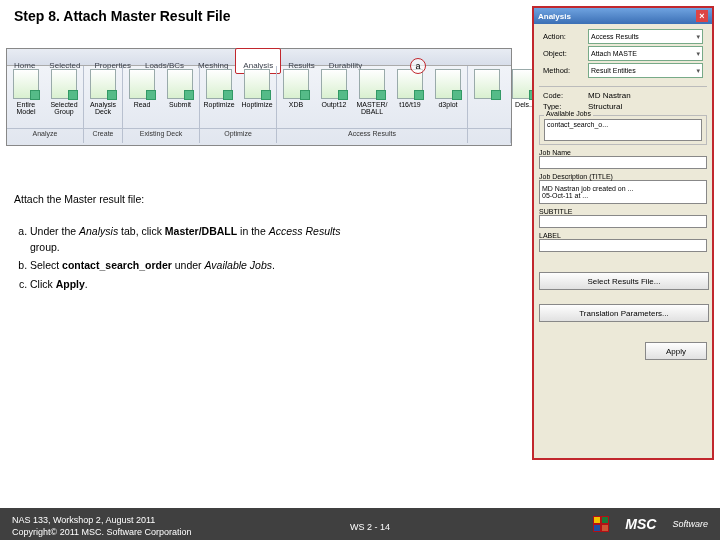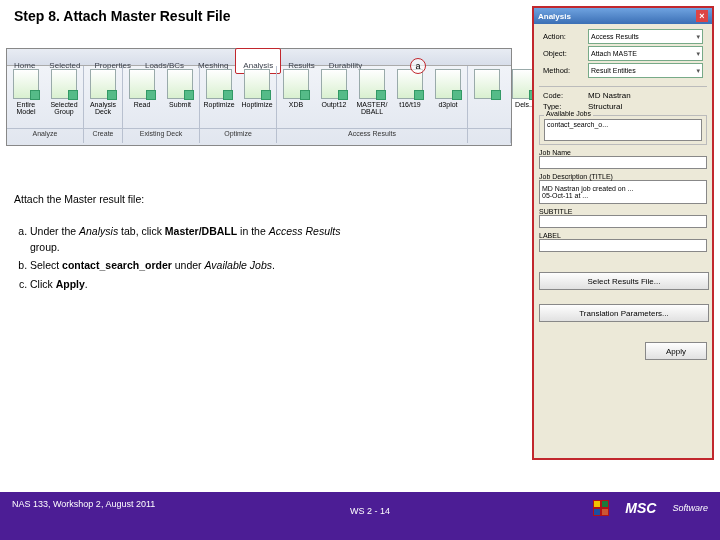--- a/index.html
+++ b/index.html
@@ -33,21 +33,21 @@
 .sel{flex:1;height:13px;border:1px solid #7a8;background:#fff;font-size:7px;padding:0 2px;display:flex;align-items:center;justify-content:space-between}
 .sel::after{content:"▾";font-size:7px;color:#555}
 .grpbx{border:1px solid #bbb;margin:4px 0;padding:3px 4px;position:relative;background:#ece9d8}
 .grptitle{position:absolute;top:-6px;left:4px;font-size:7px;background:#ece9d8;padding:0 2px}
 .txtfld{width:100%;height:13px;border:1px solid #888;background:#fff;font-size:7px;padding:0 2px;box-sizing:border-box;display:flex;align-items:center}
 .listbox{width:100%;height:22px;border:1px solid #888;background:#fff;font-size:7px;padding:1px 2px;box-sizing:border-box;overflow:hidden}
 .pbtn{height:16px;border:1px solid #888;background:linear-gradient(#fefefe,#e1e1e1);font-size:8px;display:flex;align-items:center;justify-content:center;margin:14px 0}
 .pbtn.wide{width:100%}
 .apply-row{display:flex;justify-content:flex-end;padding:3px 5px}
 .apply{width:60px;height:16px;border:1px solid #888;background:linear-gradient(#fefefe,#e1e1e1);font-size:8px;display:flex;align-items:center;justify-content:center}
-.footer{position:absolute;left:0;bottom:0;width:720px;height:48px;background:#4c1d95;color:#fff;font-size:9px}
+.footer{position:absolute;left:0;bottom:0;width:720px;height:32px;background:#404040;color:#fff;font-size:9px}
 .footer .ftxt{position:absolute;left:12px;top:7px;line-height:1.3}
 .footer .pg{position:absolute;left:350px;top:14px}
 .footer .logo{position:absolute;right:12px;top:8px;display:flex;align-items:center;gap:16px;font-weight:bold;font-style:italic;font-size:14px}
 .footer .logo .sq{width:16px;height:16px;background:#fff;display:grid;grid-template-columns:1fr 1fr;grid-template-rows:1fr 1fr}
 .footer .logo .sq div{border:0.5px solid #b11116}
 .footer .logo .sq div:nth-child(1){background:#f2c200}
 .footer .logo .sq div:nth-child(2){background:#1a7a3a}
 .footer .logo .sq div:nth-child(3){background:#1a4fa3}
 .footer .logo .sq div:nth-child(4){background:#c53}
 </style>
@@ -207,20 +207,21 @@
       <div class="pbtn wide">Translation Parameters...</div>
     </div>
     <div class="apply-row">
         <div class="apply">Apply</div>
       </div>
   </div>
 
   <div class="footer">
     <div class="ftxt">
       <div>NAS 133, Workshop 2, August 2011</div>
+      <div>Copyright© 2011 MSC. Software Corporation</div>
     </div>
     <div class="pg">WS 2 - 14</div>
     <div class="logo">
       <div class="sq">
           <div></div>
           <div></div>
           <div></div>
           <div></div>
         </div>
       <span>MSC</span>

